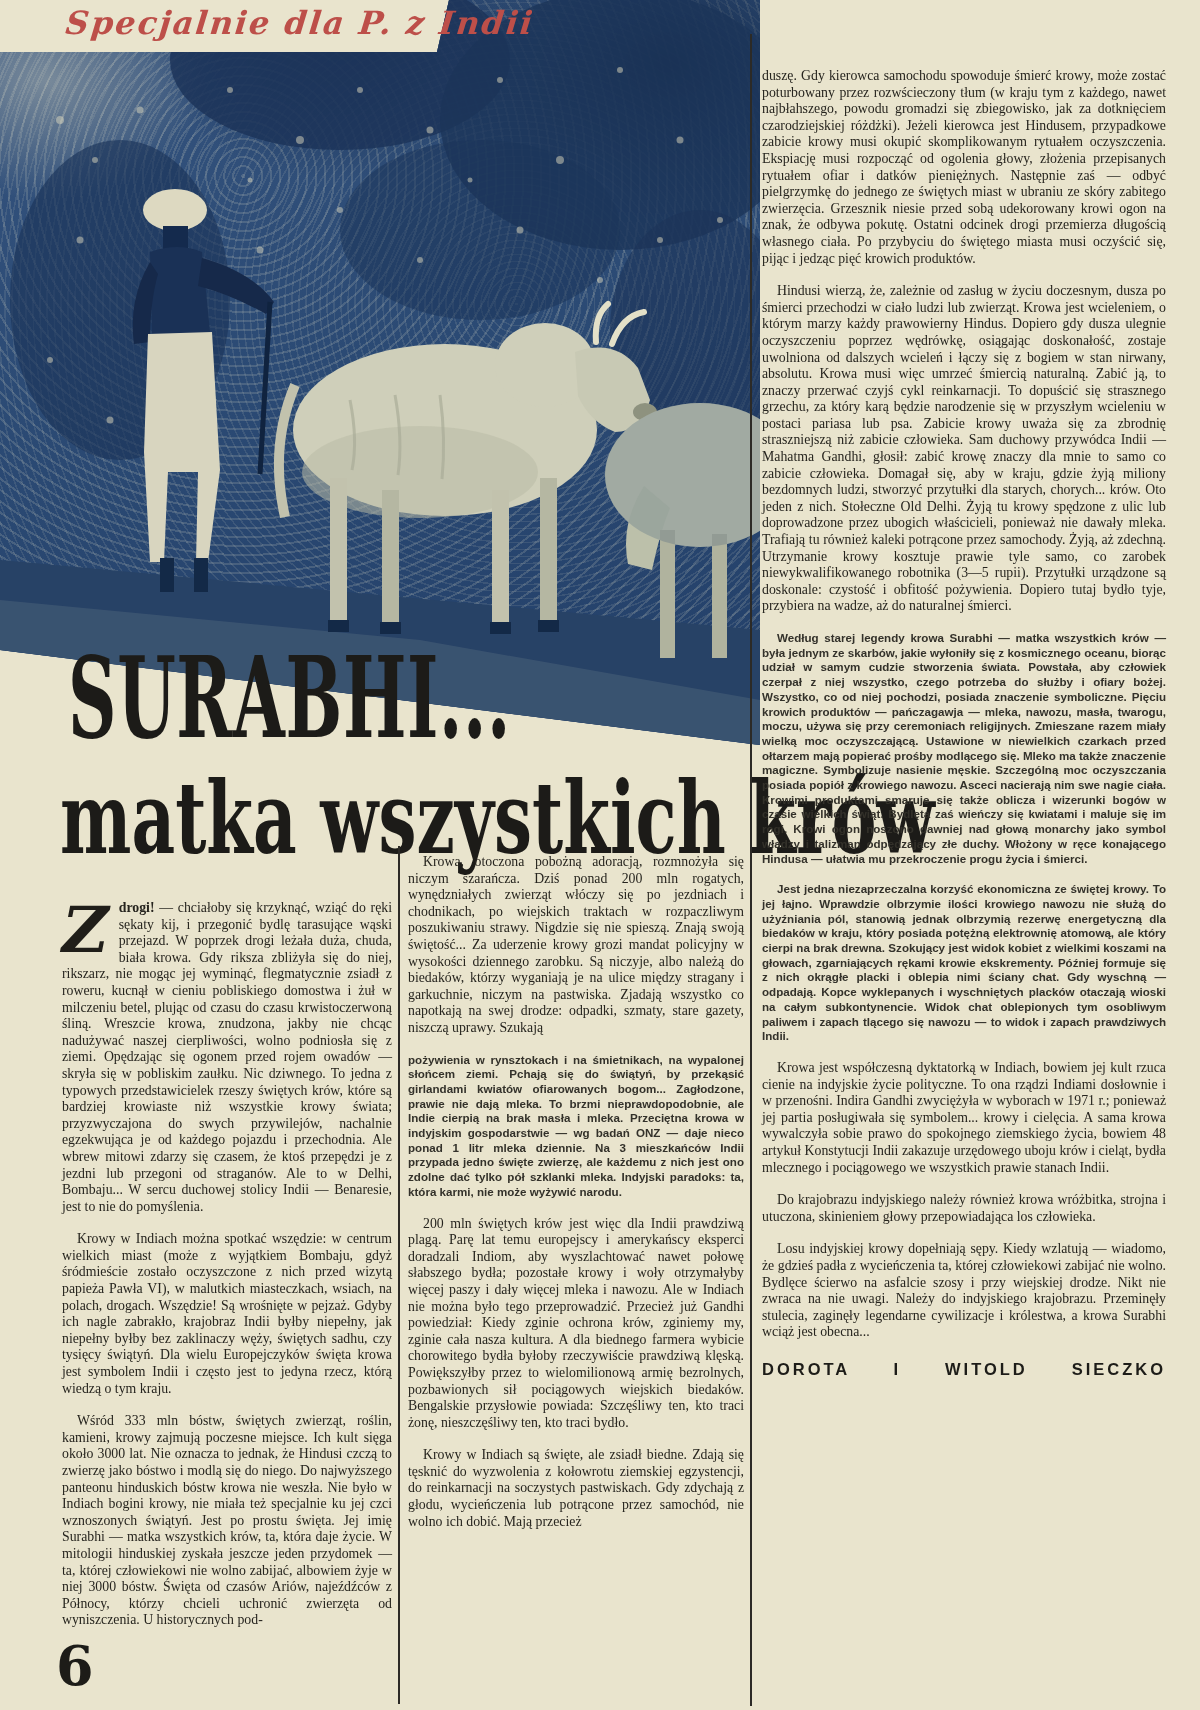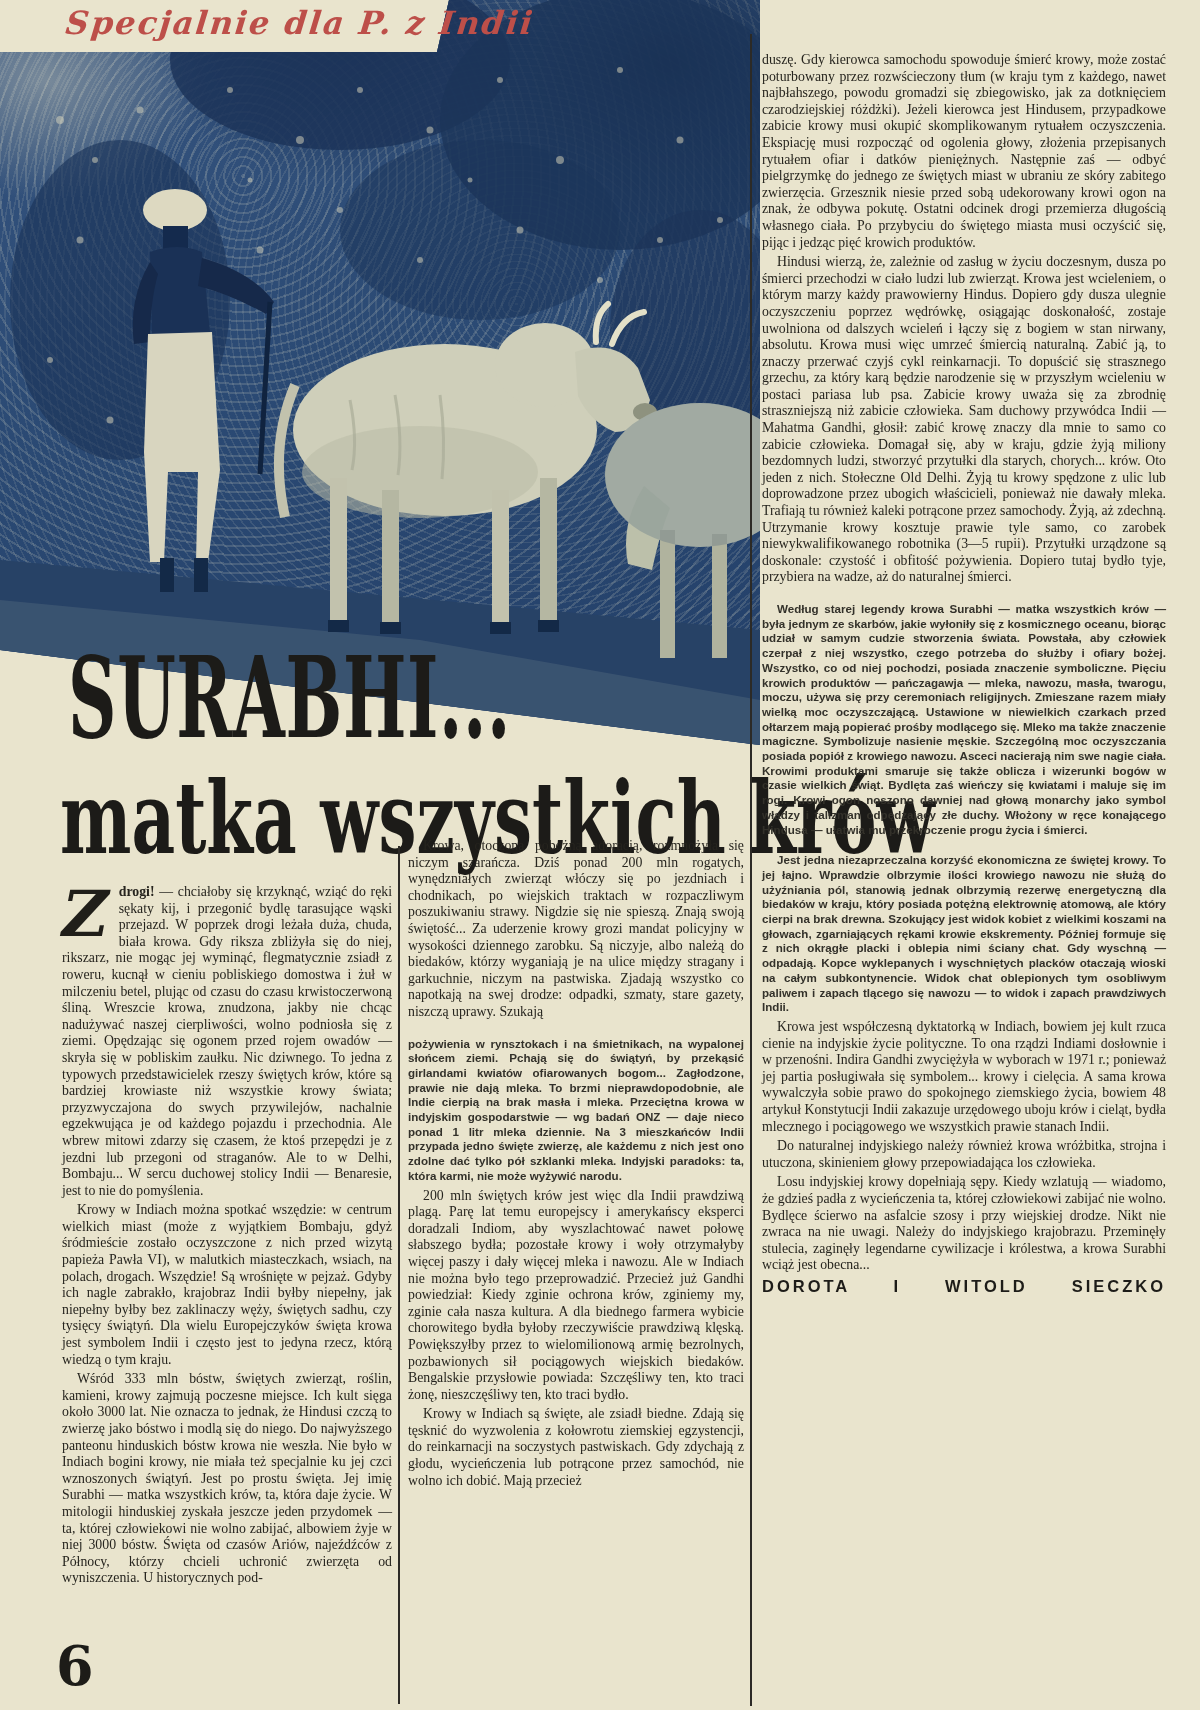--- a/index.html
+++ b/index.html
@@ -40,21 +40,21 @@
     color:#1c1b18;z-index:2;white-space:nowrap;
   }
   #headline-1{left:68px;top:642px;font-size:112px;line-height:112px;transform:scale(.60,1);transform-origin:0 0;letter-spacing:1px;}
   #headline-2{left:60px;top:768px;font-size:100px;line-height:100px;transform:scale(.675,1);transform-origin:0 0;}
 
   
   .col{position:absolute;text-align:justify;font-size:13.8px;line-height:16.6px;z-index:2;}
   #col-left{left:62px;top:884px;width:330px;}
   #col-mid{left:408px;top:838px;width:336px;}
   #col-right{left:762px;top:52px;width:404px;}
-  .col p{margin:0 0 3px 0;text-indent:15px;}
+  .col p{margin:16px 0 3px 0;text-indent:15px;}
   .col p.noindent{text-indent:0;}
   .col p.small{
     font-family:"Liberation Sans",sans-serif;font-weight:bold;
     font-size:11.6px;line-height:14.7px;color:#33312a;margin:16px 0 4px 0;
   }
   .dropcap{
     float:left;font-family:"DejaVu Serif",serif;font-style:italic;font-weight:bold;
     font-size:64px;line-height:52px;padding:4px 10px 0 0;color:#201e19;
   }
   .lead{font-weight:bold;}
@@ -62,21 +62,21 @@
   
   .rule{position:absolute;width:2px;background:#2c2a26;z-index:2;}
   #rule-left{left:398px;top:846px;height:858px;}
   #rule-right{left:750px;top:34px;height:1672px;}
 
   .page-number{
     position:absolute;left:56px;top:1634px;z-index:3;
     font-family:"DejaVu Serif",serif;font-weight:bold;font-size:54px;color:#1d1c18;
   }
   .byline{
-    margin-top:4px;
+    margin-top:20px;
     font-family:"Liberation Sans",sans-serif;font-weight:bold;
     font-size:16.5px;letter-spacing:3px;color:#1d1c18;
     text-align:justify;text-align-last:justify;
   }
 </style>
 </head>
 <body>
 
 <div class="page">
 
@@ -182,19 +182,19 @@
       <p>200 mln świętych krów jest więc dla Indii prawdziwą plagą. Parę lat temu europejscy i amerykańscy eksperci doradzali Indiom, aby wyszlachtować nawet połowę słabszego bydła; pozostałe krowy i woły otrzymałyby więcej paszy i dały więcej mleka i nawozu. Ale w Indiach nie można było tego przeprowadzić. Przecież już Gandhi powiedział: Kiedy zginie ochrona krów, zginiemy my, zginie cała nasza kultura. A dla biednego farmera wybicie chorowitego bydła byłoby rzeczywiście prawdziwą klęską. Powiększyłby przez to wielomilionową armię bezrolnych, pozbawionych sił pociągowych wiejskich biedaków. Bengalskie przysłowie powiada: Szczęśliwy ten, kto traci żonę, nieszczęśliwy ten, kto traci bydło.</p>
       <p>Krowy w Indiach są święte, ale zsiadł biedne. Zdają się tęsknić do wyzwolenia z kołowrotu ziemskiej egzystencji, do reinkarnacji na soczystych pastwiskach. Gdy zdychają z głodu, wycieńczenia lub potrącone przez samochód, nie wolno ich dobić. Mają przecież</p>
     </div>
   <div class="col" id="col-right">
 
   <p class="noindent">duszę. Gdy kierowca samochodu spowoduje śmierć krowy, może zostać poturbowany przez rozwścieczony tłum (w kraju tym z każdego, nawet najbłahszego, powodu gromadzi się zbiegowisko, jak za dotknięciem czarodziejskiej różdżki). Jeżeli kierowca jest Hindusem, przypadkowe zabicie krowy musi okupić skomplikowanym rytuałem oczyszczenia. Ekspiację musi rozpocząć od ogolenia głowy, złożenia przepisanych rytuałem ofiar i datków pieniężnych. Następnie zaś — odbyć pielgrzymkę do jednego ze świętych miast w ubraniu ze skóry zabitego zwierzęcia. Grzesznik niesie przed sobą udekorowany krowi ogon na znak, że odbywa pokutę. Ostatni odcinek drogi przemierza długością własnego ciała. Po przybyciu do świętego miasta musi oczyścić się, pijąc i jedząc pięć krowich produktów.</p>
       <p>Hindusi wierzą, że, zależnie od zasług w życiu doczesnym, dusza po śmierci przechodzi w ciało ludzi lub zwierząt. Krowa jest wcieleniem, o którym marzy każdy prawowierny Hindus. Dopiero gdy dusza ulegnie oczyszczeniu poprzez wędrówkę, osiągając doskonałość, zostaje uwolniona od dalszych wcieleń i łączy się z bogiem w stan nirwany, absolutu. Krowa musi więc umrzeć śmiercią naturalną. Zabić ją, to znaczy przerwać czyjś cykl reinkarnacji. To dopuścić się strasznego grzechu, za który karą będzie narodzenie się w przyszłym wcieleniu w postaci pariasa lub psa. Zabicie krowy uważa się za zbrodnię straszniejszą niż zabicie człowieka. Sam duchowy przywódca Indii — Mahatma Gandhi, głosił: zabić krowę znaczy dla mnie to samo co zabicie człowieka. Domagał się, aby w kraju, gdzie żyją miliony bezdomnych ludzi, stworzyć przytułki dla starych, chorych... krów. Oto jeden z nich. Stołeczne Old Delhi. Żyją tu krowy spędzone z ulic lub doprowadzone przez ubogich właścicieli, ponieważ nie dawały mleka. Trafiają tu również kaleki potrącone przez samochody. Żyją, aż zdechną. Utrzymanie krowy kosztuje prawie tyle samo, co zarobek niewykwalifikowanego robotnika (3—5 rupii). Przytułki urządzone są doskonale: czystość i obfitość pożywienia. Dopiero tutaj bydło tyje, przybiera na wadze, aż do naturalnej śmierci.</p>
       <p class="small">Według starej legendy krowa Surabhi — matka wszystkich krów — była jednym ze skarbów, jakie wyłoniły się z kosmicznego oceanu, biorąc udział w samym cudzie stworzenia świata. Powstała, aby człowiek czerpał z niej wszystko, czego potrzeba do służby i ofiary bożej. Wszystko, co od niej pochodzi, posiada znaczenie symboliczne. Pięciu krowich produktów — pańczagawja — mleka, nawozu, masła, twarogu, moczu, używa się przy ceremoniach religijnych. Zmieszane razem miały wielką moc oczyszczającą. Ustawione w niewielkich czarkach przed ołtarzem mają popierać prośby modlącego się. Mleko ma także znaczenie magiczne. Symbolizuje nasienie męskie. Szczególną moc oczyszczania posiada popiół z krowiego nawozu. Asceci nacierają nim swe nagie ciała. Krowimi produktami smaruje się także oblicza i wizerunki bogów w czasie wielkich świąt. Bydlęta zaś wieńczy się kwiatami i maluje się im rogi. Krowi ogon noszono dawniej nad głową monarchy jako symbol władzy i talizman odpędzający złe duchy. Włożony w ręce konającego Hindusa — ułatwia mu przekroczenie progu życia i śmierci.</p>
       <p class="small">Jest jedna niezaprzeczalna korzyść ekonomiczna ze świętej krowy. To jej łajno. Wprawdzie olbrzymie ilości krowiego nawozu nie służą do użyźniania pól, stanowią jednak olbrzymią rezerwę energetyczną dla biedaków w kraju, który posiada potężną elektrownię atomową, ale który cierpi na brak drewna. Szokujący jest widok kobiet z wielkimi koszami na głowach, zgarniających rękami krowie ekskrementy. Później formuje się z nich okrągłe placki i oblepia nimi ściany chat. Gdy wyschną — odpadają. Kopce wyklepanych i wyschniętych placków otaczają wioski na całym subkontynencie. Widok chat oblepionych tym osobliwym paliwem i zapach tlącego się nawozu — to widok i zapach prawdziwych Indii.</p>
       <p>Krowa jest współczesną dyktatorką w Indiach, bowiem jej kult rzuca cienie na indyjskie życie polityczne. To ona rządzi Indiami dosłownie i w przenośni. Indira Gandhi zwyciężyła w wyborach w 1971 r.; ponieważ jej partia posługiwała się symbolem... krowy i cielęcia. A sama krowa wywalczyła sobie prawo do spokojnego ziemskiego życia, bowiem 48 artykuł Konstytucji Indii zakazuje urzędowego uboju krów i cieląt, bydła mlecznego i pociągowego we wszystkich prawie stanach Indii.</p>
-      <p>Do naturalnej indyjskiego należy również krowa wróżbitka, strojna i utuczona, skinieniem głowy przepowiadająca los człowieka.</p>
+      <p>Do krajobrazu indyjskiego należy również krowa wróżbitka, strojna i utuczona, skinieniem głowy przepowiadająca los człowieka.</p>
       <p>Losu indyjskiej krowy dopełniają sępy. Kiedy wzlatują — wiadomo, że gdzieś padła z wycieńczenia ta, której człowiekowi zabijać nie wolno. Bydlęce ścierwo na asfalcie szosy i przy wiejskiej drodze. Nikt nie zwraca na nie uwagi. Należy do indyjskiego krajobrazu. Przeminęły stulecia, zaginęły legendarne cywilizacje i królestwa, a krowa Surabhi wciąż jest obecna...</p>
       <div class="byline">DOROTA  I  WITOLD  SIECZKO</div>
     </div>
 
   <div class="page-number">6</div>
 </div>
 
 </body></html>

